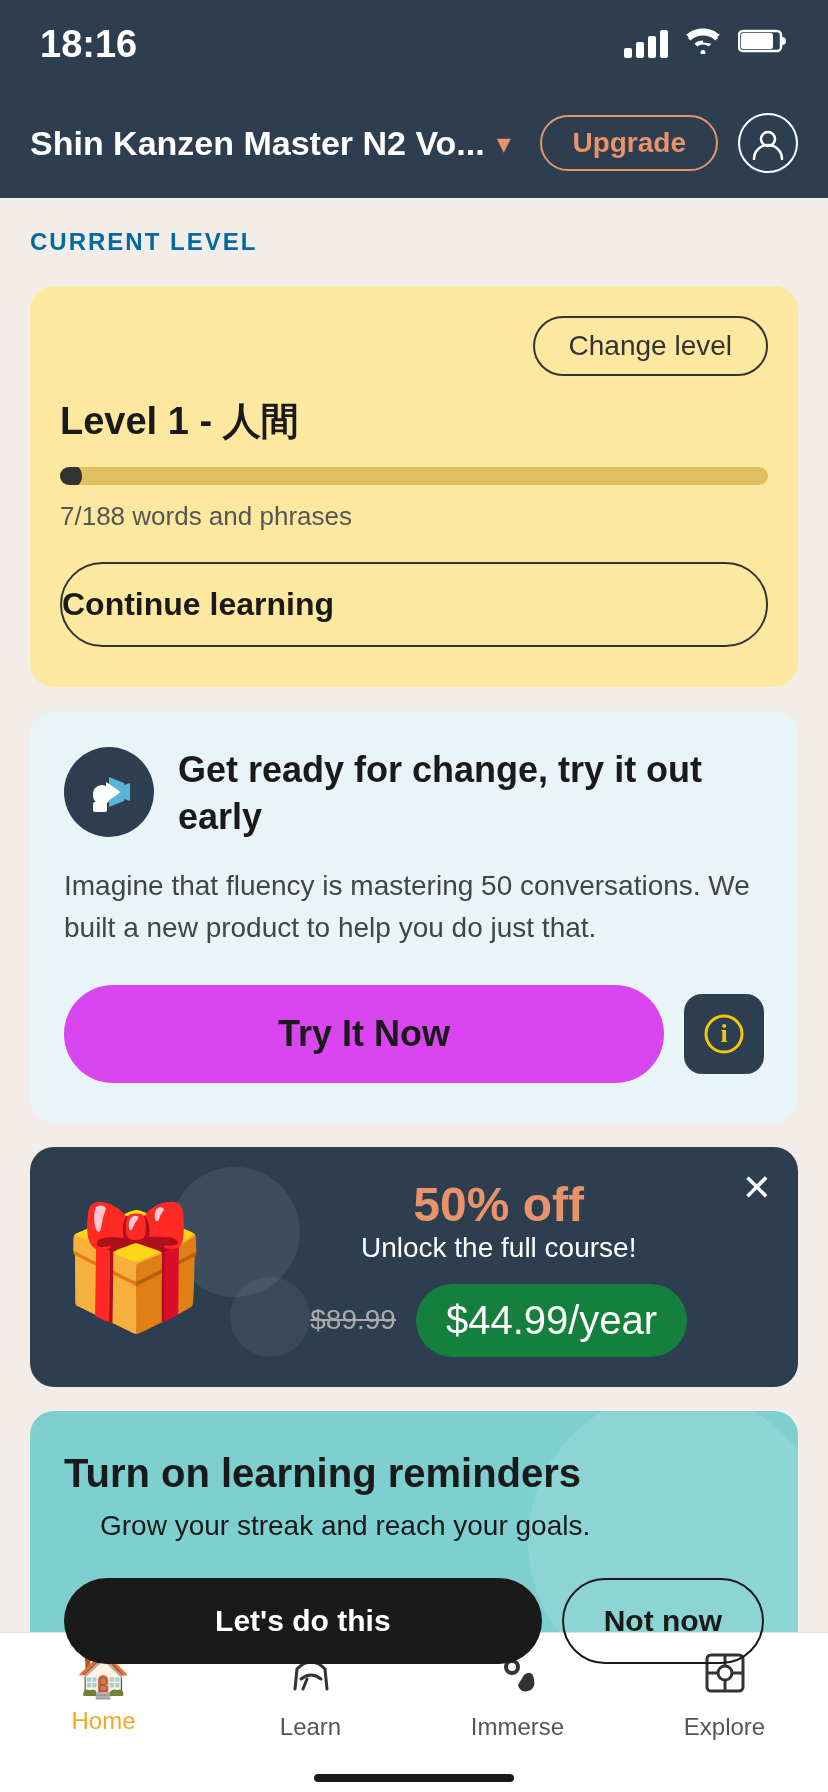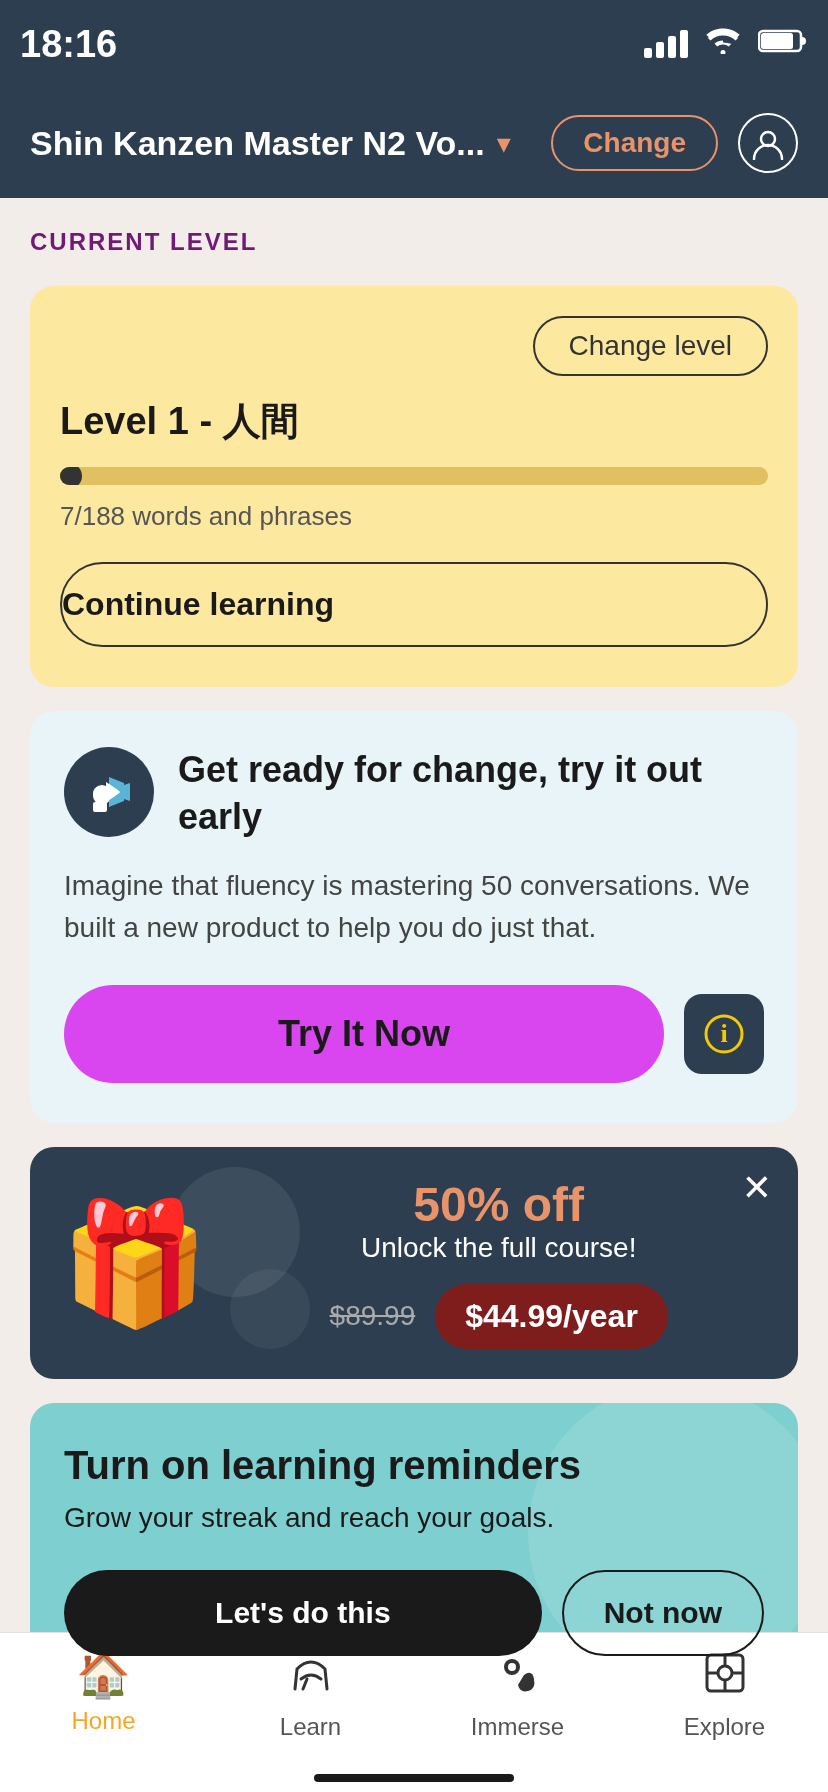--- a/index.html
+++ b/index.html
@@ -14,21 +14,21 @@
       overflow-x: hidden;
     }
 
     
     .status-bar {
       background: #2c3e50;
       height: 88px;
       display: flex;
       align-items: center;
       justify-content: space-between;
-      padding: 0 20px;
+      padding: 0 40px;
     }
     .status-time {
       color: white;
       font-size: 38px;
       font-weight: 600;
     }
     .status-icons {
       display: flex;
       align-items: center;
       gap: 18px;
@@ -103,21 +103,21 @@
     
     .scroll-content {
       padding: 30px 30px 180px;
       display: flex;
       flex-direction: column;
       gap: 24px;
     }
 
     
     .section-label {
-      color: #701a75;
+      color: #0369a1;
       font-size: 24px;
       font-weight: 600;
       letter-spacing: 2px;
       text-transform: uppercase;
       margin-bottom: 6px;
     }
 
     
     .level-card {
       background: #fde8a0;
@@ -332,24 +332,24 @@
       align-items: center;
       justify-content: center;
       gap: 20px;
     }
     .promo-old-price {
       font-size: 28px;
       color: #aaa;
       text-decoration: line-through;
     }
     .promo-new-price {
-      background: #7f1d1d;
-      color: white;
-      font-size: 32px;
-      font-weight: 700;
+      background: #15803d;
+      color: white;
+      font-size: 40px;
+      font-weight: 400;
       border-radius: 50px;
       padding: 14px 30px;
     }
 
     
     .reminder-card {
       background: #7ecfcf;
       border-radius: 24px;
       padding: 40px 34px 40px;
       position: relative;
@@ -372,20 +372,21 @@
       margin-bottom: 14px;
       position: relative;
       z-index: 2;
     }
     .reminder-body {
       font-size: 28px;
       color: #1a1a1a;
       margin-bottom: 36px;
       position: relative;
       z-index: 2;
+      margin-left: 36px;
     }
     .reminder-buttons {
       display: flex;
       gap: 20px;
       position: relative;
       z-index: 2;
     }
     .lets-do-btn {
       background: #1a1a1a;
       color: white;
@@ -481,21 +482,21 @@
     </span>
   </div>
 </div>
 
 <div class="app-header">
   <div class="header-left">
     <span class="header-title">Shin Kanzen Master N2 Vo...</span>
     <span class="header-dropdown">▾</span>
   </div>
   <div class="header-right">
-    <button class="upgrade-btn">Change</button>
+    <button class="upgrade-btn">Upgrade</button>
     <div class="avatar-btn">
       <svg width="34" height="34" viewBox="0 0 34 34" fill="none">
         <circle cx="17" cy="13" r="7" stroke="white" stroke-width="2.5"></circle>
         <path d="M3 33c0-7.7 6.3-14 14-14s14 6.3 14 14" stroke="white" stroke-width="2.5" stroke-linecap="round"></path>
       </svg>
     </div>
   </div>
 </div>
 
 <div class="scroll-content">

